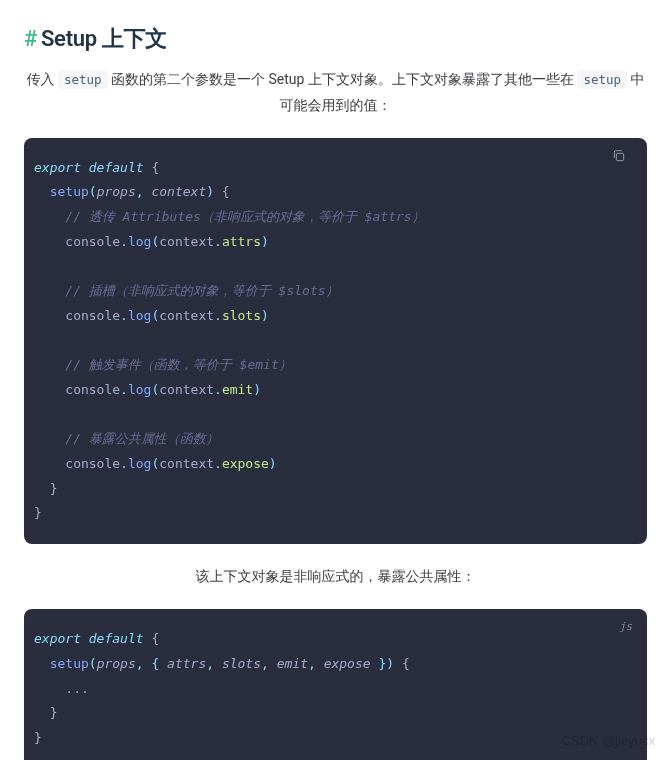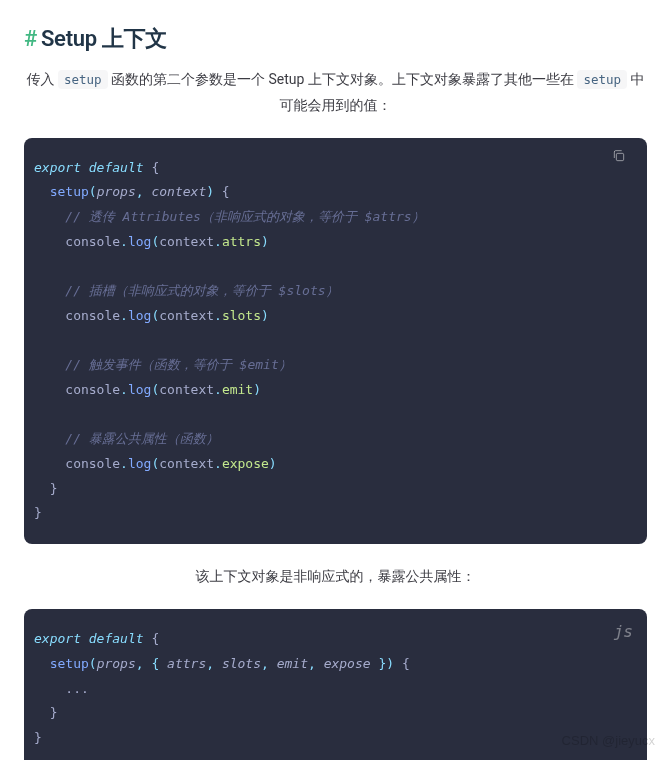--- a/index.html
+++ b/index.html
@@ -47,21 +47,21 @@
   font-family: Menlo, Monaco, Consolas, monospace;
   font-size: 13px;
   line-height: 1.9;
   overflow-x: auto;
 }
 .code-block pre { white-space: pre; }
 .lang-label {
   position: absolute;
   top: 8px;
   right: 14px;
-  font-size: 16px;
+  font-size: 11px;
   color: rgba(255,255,255,0.4);
   font-style: italic;
 }
 .copy-icon {
   position: absolute;
   top: 10px;
   right: 12px;
   width: 24px;
   height: 24px;
   color: rgba(255,255,255,0.5);

